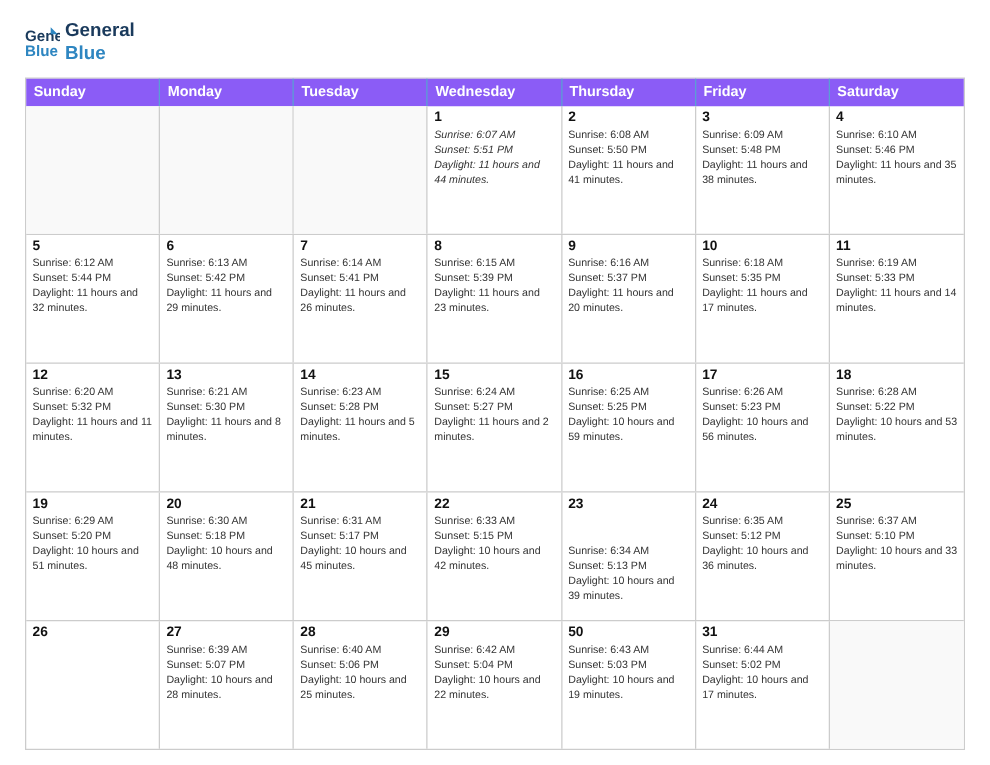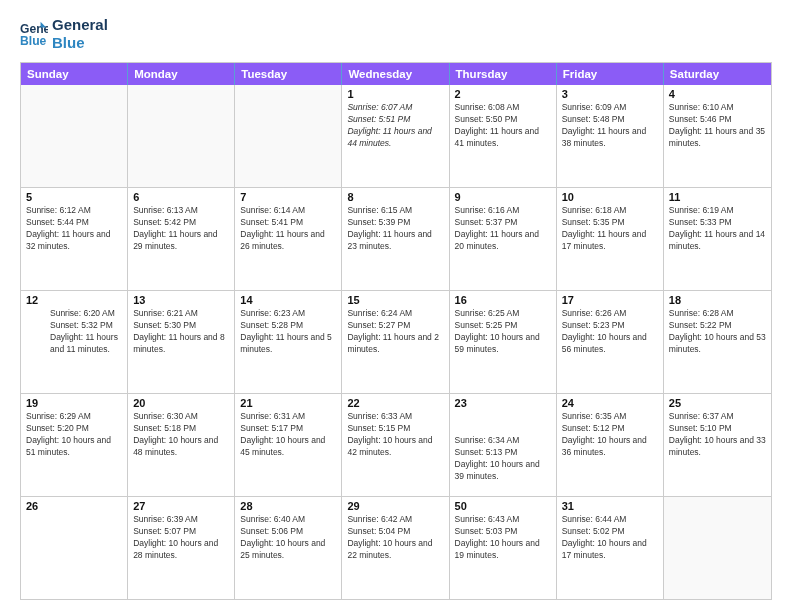--- a/index.html
+++ b/index.html
@@ -222,21 +222,21 @@
           <div class="cal-cell">
             <span class="day-num">11</span>
             <div class="info" style="white-space: pre-line;">Sunrise: 6:19 AM
 Sunset: 5:33 PM
 Daylight: 11 hours and 14 minutes.</div>
           </div>
         </div>
         <div class="cal-row">
           <div class="cal-cell">
             <span class="day-num">12</span>
-            <div class="info" style="white-space: pre-line; margin-left: 24px;">Sunrise: 6:20 AM
+            <div class="info" style="white-space: pre-line;">Sunrise: 6:20 AM
 Sunset: 5:32 PM
 Daylight: 11 hours and 11 minutes.</div>
           </div>
           <div class="cal-cell">
             <span class="day-num">13</span>
             <div class="info" style="white-space: pre-line;">Sunrise: 6:21 AM
 Sunset: 5:30 PM
 Daylight: 11 hours and 8 minutes.</div>
           </div>
           <div class="cal-cell">

